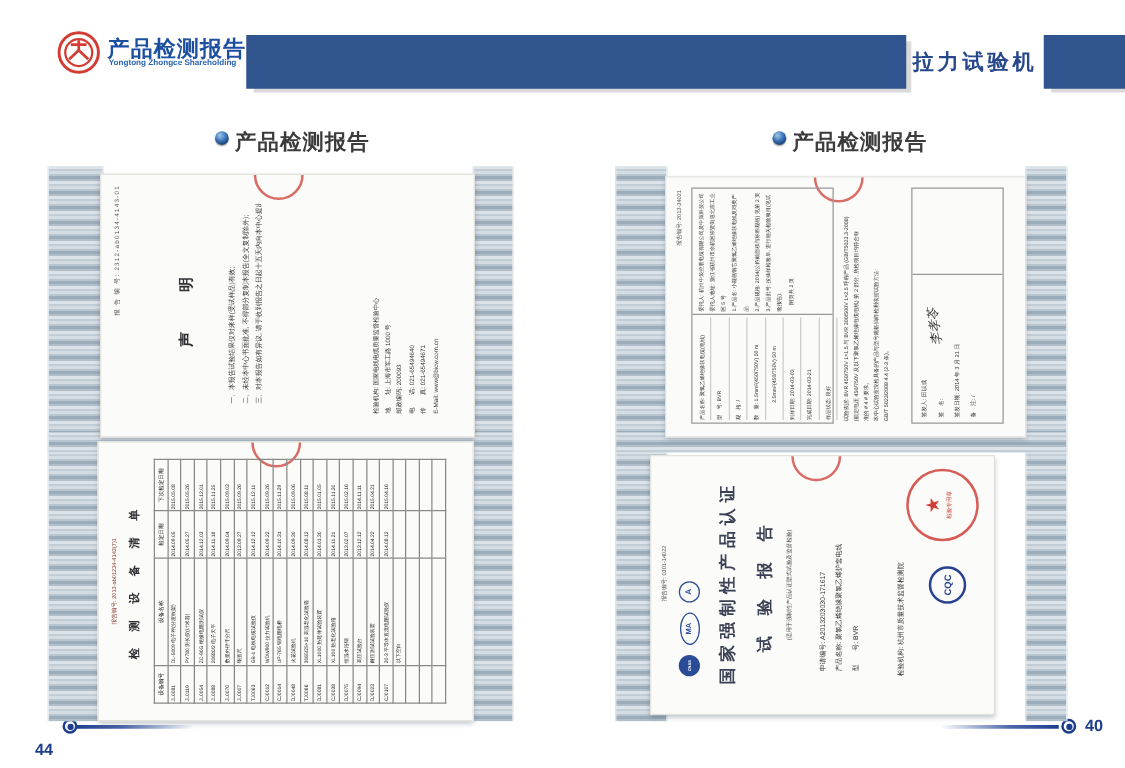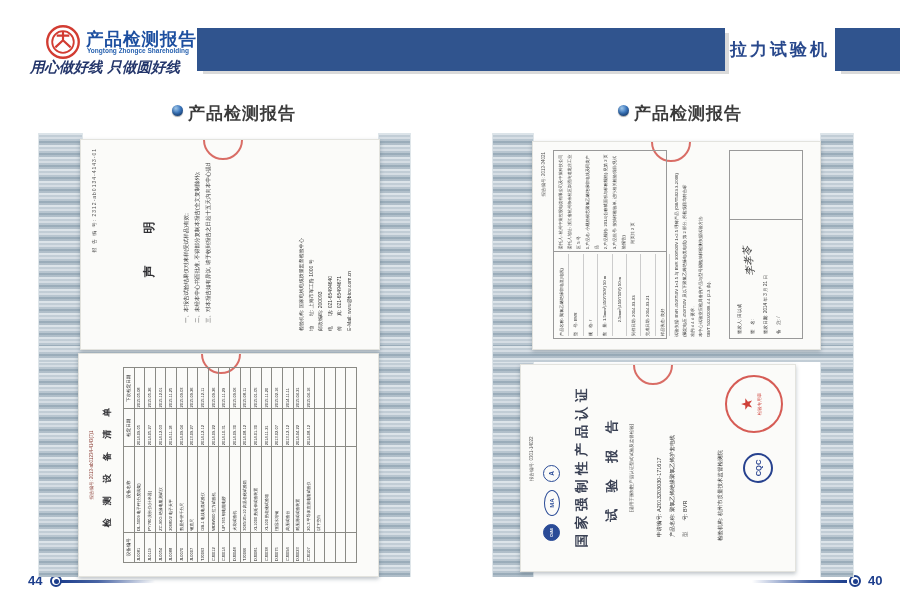--- a/index.html
+++ b/index.html
@@ -62,21 +62,20 @@
 
 <div id="canvas">
 
   <svg class="abs" style="left:45px;top:24px;" width="36" height="36" viewBox="0 0 40 40">
     <circle cx="20" cy="20" r="17.5" fill="none" stroke="#D23C32" stroke-width="2.6"></circle>
     <circle cx="20" cy="20" r="12" fill="none" stroke="#D23C32" stroke-width="2"></circle>
     <path d="M20 9 v9 M20 18 l-8.5 8 M20 18 l8.5 8 M13 13 l14 0" stroke="#D23C32" stroke-width="2.4" fill="none"></path>
   </svg>
   <div id="company-name">产品检测报告</div>
   <div id="company-name-en">Yongtong Zhongce Shareholding</div>
-  <div id="slogan">用心做好线  只做圆好线</div>
 
   <div class="bar" style="left:197px;width:528px;"></div>
   <div id="header-title">拉力试验机</div>
   <div class="bar" style="left:835px;width:65px;"></div>
 
   <span class="bullet" style="left:172px;top:105px;"></span>
   <div class="sec-label" style="left:188px;top:102px;">产品检测报告</div>
   <span class="bullet" style="left:618px;top:105px;"></span>
   <div class="sec-label" style="left:634px;top:102px;">产品检测报告</div>
 
@@ -354,21 +353,21 @@
 
       <div class="bigstamp" style="top:204px;left:138px;">
         <div style="font-size:15px;line-height:1;margin-top:12px;">★</div>
         <div style="font-size:4.5px;margin-top:3px;">检验专用章</div>
       </div>
 
       <div id="cqc-ring" style="top:222px;left:88px;">CQC</div>
     </div>
   </div>
 
-  <div class="pn" style="left:28px;">44</div>
+  <div class="pn" style="left:28px;margin-top:19px;">44</div>
   <span class="pn-icon" style="left:50px;"></span>
   <div class="pn-line" style="left:60px;width:95px;background:linear-gradient(to right,#1D3E8C 0%,#4a66a8 40%,rgba(120,140,190,0) 100%);"></div>
 
   <div class="pn-line" style="left:752px;width:95px;background:linear-gradient(to left,#1D3E8C 0%,#4a66a8 40%,rgba(120,140,190,0) 100%);"></div>
   <span class="pn-icon" style="left:849px;"></span>
   <div class="pn" style="left:868px;">40</div>
 
 </div>
 
 </body></html>

